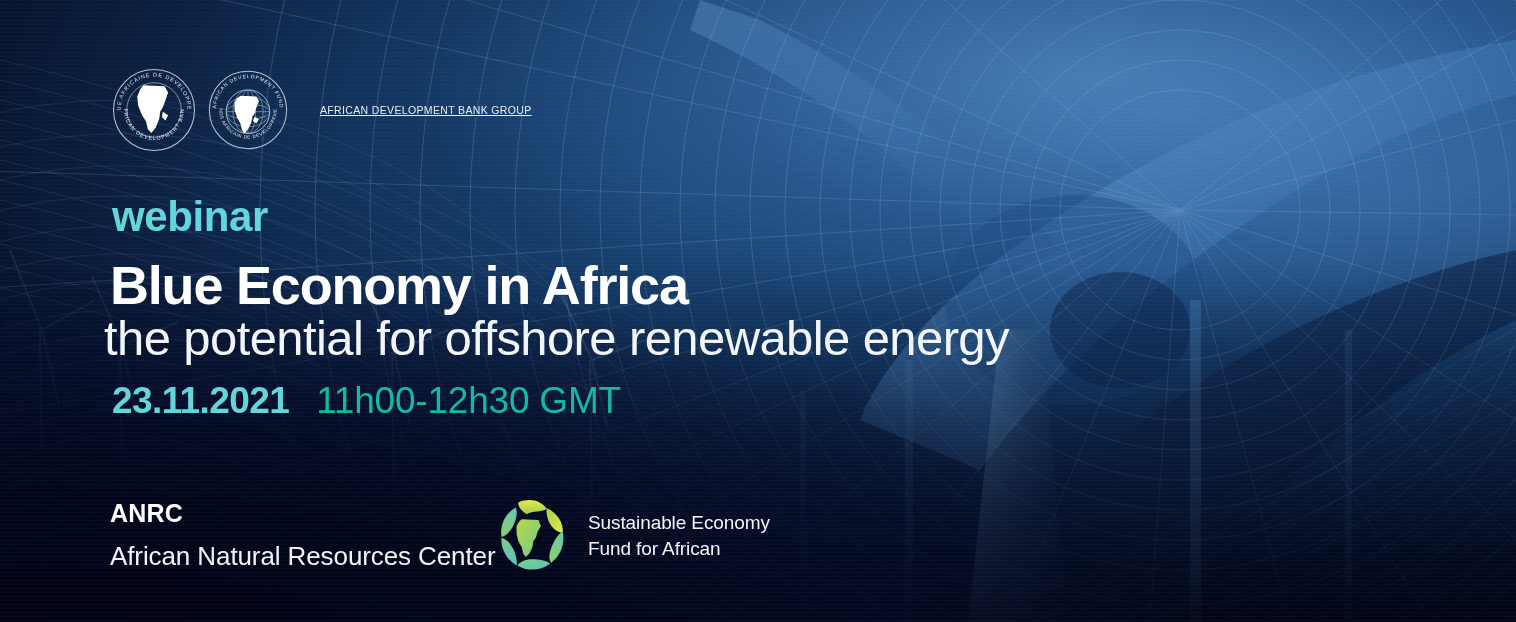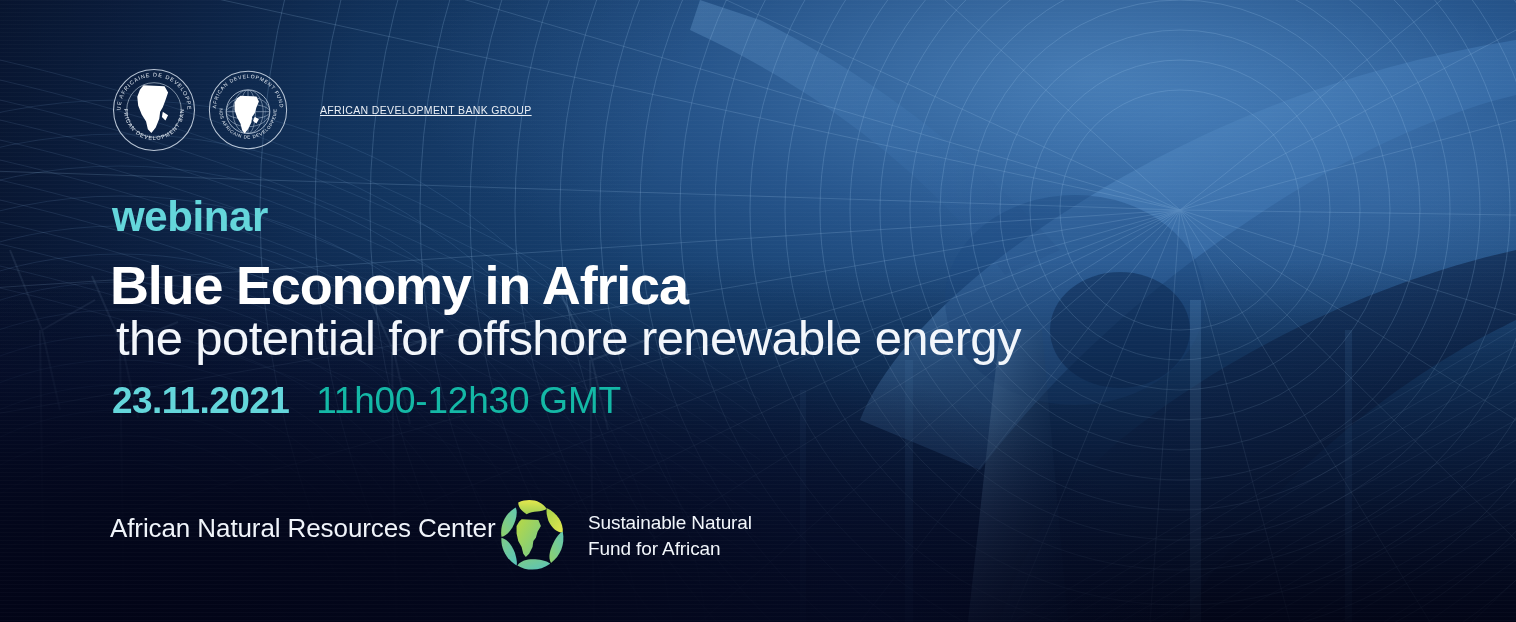--- a/index.html
+++ b/index.html
@@ -89,21 +89,21 @@
     letter-spacing:-.4px; line-height:1;
   }
   .title{
     position:absolute; left:110px; top:258px;
     color:#ffffff;
     font-size:54px; font-weight:700;
     letter-spacing:-1.2px; line-height:1;
     white-space:nowrap;
   }
   .subtitle{
-    position:absolute; left:116px; top:314px;
+    position:absolute; left:104px; top:314px;
     color:#f2f6fb;
     font-size:49px; font-weight:300;
     letter-spacing:-.6px; line-height:1;
     white-space:nowrap;
   }
   .when{
     position:absolute; left:112px; top:382px;
     display:flex; align-items:baseline; gap:27px;
     white-space:nowrap;
   }
@@ -376,20 +376,21 @@
     <h2 class="subtitle">the potential for offshore renewable energy</h2>
 
     <div class="when">
       <span class="date">23.11.2021</span>
       <span class="time">11h00-12h30 GMT</span>
     </div>
 
     <div class="footer">
 
       <div class="anrc">
+        <div class="anrc-abbr">ANRC</div>
         <div class="anrc-full">African Natural Resources Center</div>
       </div>
 
       <div class="sefa">
         <svg class="sefa-mark" viewBox="0 0 100 100" aria-hidden="true">
           <defs>
             <linearGradient id="sefaG1" x1="0" y1="0" x2="1" y2="1">
               <stop offset="0%" stop-color="#a5d24a"></stop>
                 <stop offset="100%" stop-color="#e3e84e"></stop>
             </linearGradient>
@@ -415,20 +416,20 @@
           <path d="M70 17 C82 22 90 34 89 46 C82 46 76 40 72 32 C70 26 69 21 70 17 Z" fill="url(#sefaG1)"></path>
           <path d="M89 45 C92 60 86 74 75 82 C71 75 74 66 78 58 C82 50 86 46 89 45 Z" fill="url(#sefaG4)"></path>
           <path d="M74 83 C62 92 46 92 35 85 C40 78 50 77 59 78 C67 79 72 81 74 83 Z" fill="url(#sefaG3)"></path>
           <path d="M34 85 C22 78 15 65 16 52 C24 54 29 62 32 70 C34 77 35 82 34 85 Z" fill="url(#sefaG3)"></path>
           <path d="M16 51 C14 36 21 23 33 16 C36 23 33 32 29 40 C25 47 19 51 16 51 Z" fill="url(#sefaG4)"></path>
 
           <path d="M40 30 L60 31 L63 38 L59 45 L57 52 L54 56 L53 63 L49 71 L45 75 L42 71 L40 63
                    L36 56 L34 47 L34 38 L37 33 Z" fill="url(#sefaAfr)"></path>
         </svg>
         <div class="sefa-text">
-          <div>Sustainable Natural</div>
+          <div>Sustainable Economy</div>
           <div>Fund for African</div>
         </div>
       </div>
 
     </div>
   </div>
 </div>
 
 </body></html>

